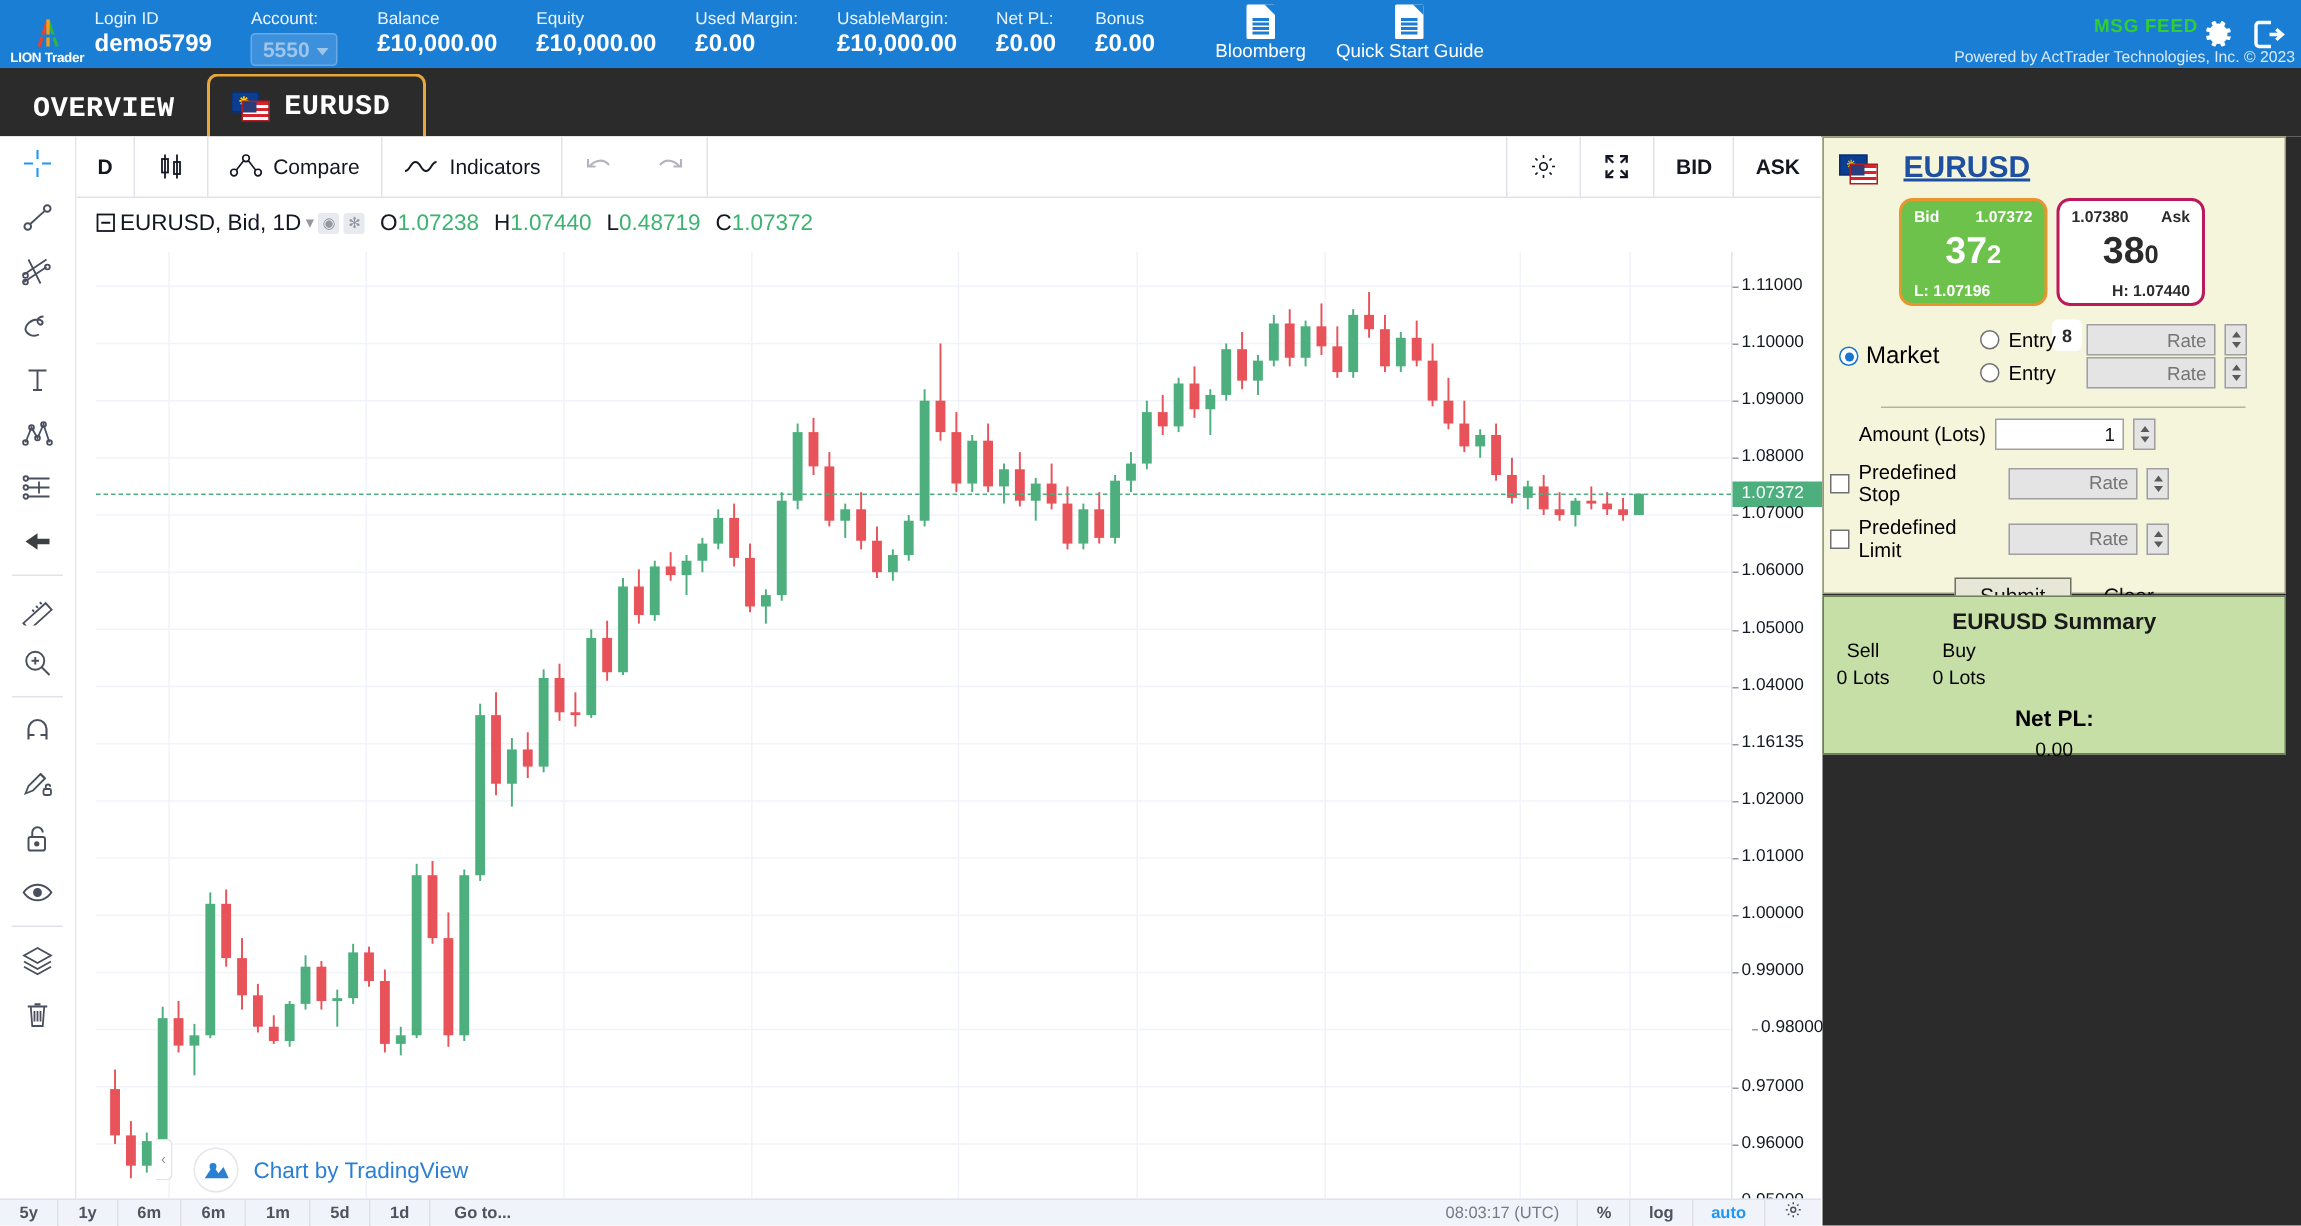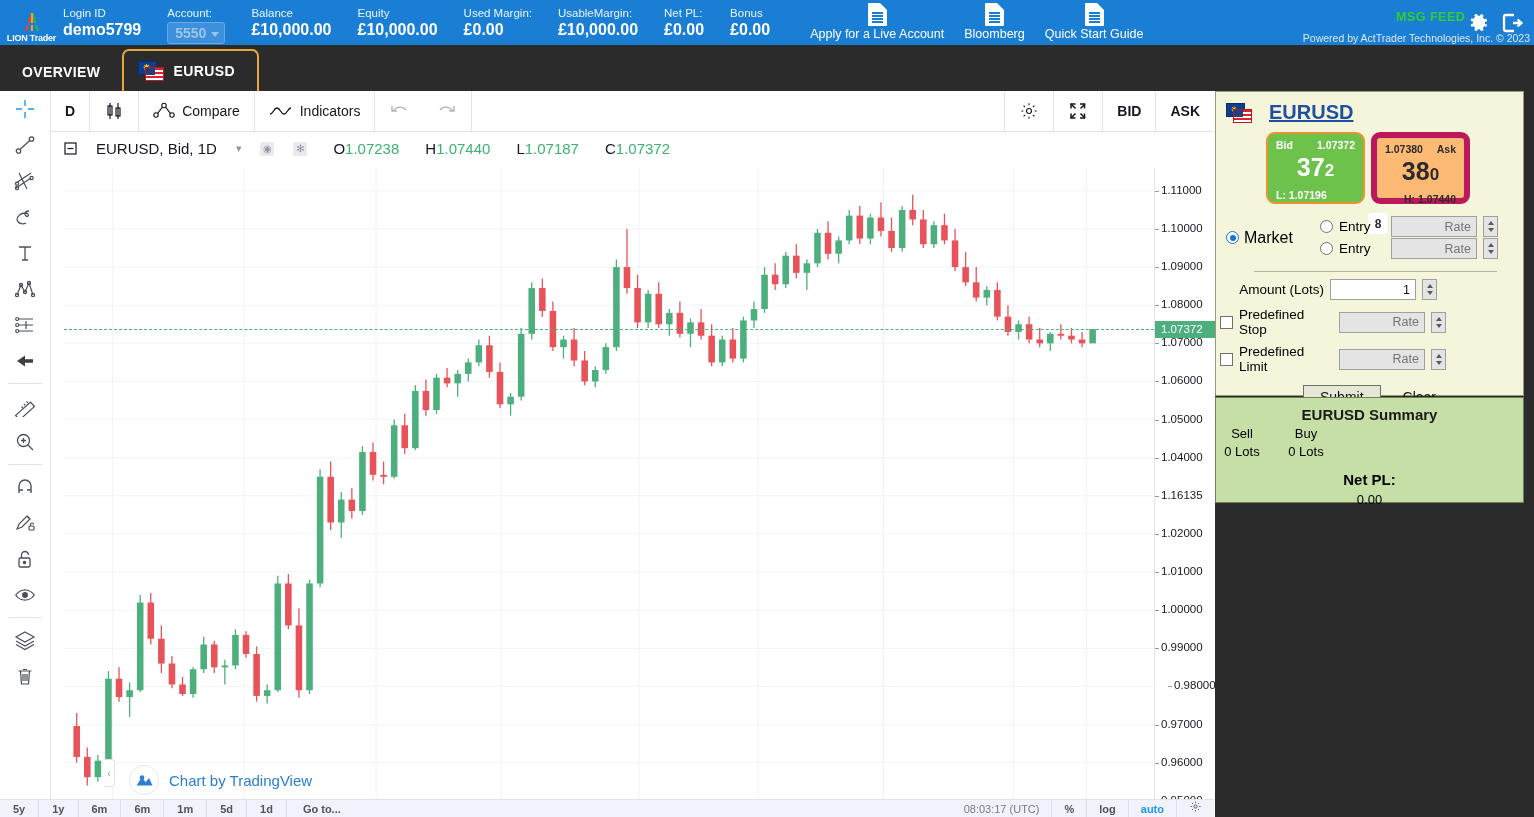--- a/index.html
+++ b/index.html
@@ -70,22 +70,23 @@
   #logout-top { position: absolute; left: 1500px; top: 11px; cursor: pointer; }
 
   
   #tab-bar {
     position: absolute; left: 0; top: 45px; width: 1534px; height: 46px;
     background: #2b2b2b;
     display: flex; align-items: flex-end;
   }
   .tab {
     height: 38px; display: flex; align-items: center; padding: 0 22px;
-    color: #ffffff; font-size: 14px; font-weight: bold; letter-spacing: 0.4px;
+    color: #ffffff; font-size: 19px; font-weight: bold; letter-spacing: 0.4px;
     cursor: pointer;
+    font-family: Liberation Mono, monospace;
   }
   .tab.active {
     background: #2b2b2b;
     border: 2px solid #e8a73b; border-bottom: none;
     border-radius: 7px 7px 0 0;
     height: 42px; padding: 0 22px 0 14px;
   }
   .flag-icon {
     width: 26px; height: 20px; position: relative; margin-right: 9px; flex: none;
   }
@@ -136,21 +137,21 @@
   .tb-spacer { flex: 1; }
   .tb-right { height: 41px; display: flex; align-items: center; }
   .tb-right .tb-btn { border-right: none; border-left: 1px solid #e0e3eb; }
 
   #chart-canvas {
     position: absolute; left: 51px; top: 41px; width: 1163px; height: 685px;
     background: #fff;
   }
   #legend {
     position: absolute; left: 13px; top: 8px; display: flex; align-items: center;
-    gap: 19px; font-size: 15px; color: #131722; z-index: 5; white-space: nowrap;
+    gap: 3px; font-size: 15px; color: #131722; z-index: 5; white-space: nowrap;
   }
   .legend-sym { font-weight: normal; }
   .ohlc-pair { margin-left: 7px; }
   .ohlc-k { color: #131722; }
   .ohlc-v { color: #3cb371; }
   .minibtn {
     width: 14px; height: 14px; border-radius: 2px; background: #e8eaef;
     display:inline-flex; align-items:center; justify-content:center;
     color:#9598a1; font-size:10px;
   }
@@ -228,21 +229,21 @@
     display: flex; align-items: center; gap: 8px; padding: 9px 0 4px 10px;
   }
   #ticket-head .sym {
     font-size: 20px; color: #1f4fa0; font-weight: bold; text-decoration: underline;
   }
   #quotes { display: flex; align-items: flex-start; padding: 4px 0 0 50px; position: relative; }
   .qbox {
     width: 99px; height: 72px; border-radius: 9px; position: relative; padding: 5px 8px;
   }
   #bid-box { background: #6dc24c; border: 2px solid #e8952d; color: #fff; }
-  #ask-box { background: #fdba74; border: 6px solid #be185d; color: #2b2b2b; margin-left: 6px; }
+  #ask-box { background: #ffffff; border: 2px solid #be185d; color: #2b2b2b; margin-left: 6px; }
   .q-row { display: flex; justify-content: space-between; font-size: 10.5px; font-weight: bold; }
   .q-big { text-align: center; font-size: 25px; font-weight: bold; line-height: 30px; margin-top: 1px; }
   .q-big small { font-size: 17px; font-weight: bold; }
   .q-bot { font-size: 10.5px; font-weight: bold; margin-top: 3px; }
   #bid-box .q-bot { text-align: left; }
   #ask-box .q-bot { text-align: right; }
   #spread-badge {
     position: absolute; left: 152px; top: 85px; width: 20px; height: 21px;
     background: #ffffff; border-radius: 4px;
     display: flex; align-items: center; justify-content: center;
@@ -352,24 +353,20 @@
   <div class="stat">
     <div class="stat-label">Net PL:</div>
     <div class="stat-value">£0.00</div>
   </div>
   <div class="stat">
     <div class="stat-label">Bonus</div>
     <div class="stat-value">£0.00</div>
   </div>
 
   <div class="topnav">
-    <div class="topnav-item">
-      <span class="doc-icon"></span>
-      <span class="lbl">Apply for a Live Account</span>
-    </div>
     <div class="topnav-item">
       <span class="doc-icon"></span>
       <span class="lbl">Bloomberg</span>
     </div>
     <div class="topnav-item">
       <span class="doc-icon"></span>
       <span class="lbl">Quick Start Guide</span>
     </div>
   </div>
 
@@ -601,21 +598,21 @@
           <rect x="1" y="1" width="11" height="11"></rect>
             <path d="M3.5 6.5h6"></path>
         </svg>
       </span>
       <span class="legend-sym">EURUSD, Bid, 1D</span>
       <span style="color:#9598a1;font-size:11px;">▾</span>
       <span class="minibtn">◉</span>
       <span class="minibtn">✻</span>
       <span class="ohlc-pair"><span class="ohlc-k">O</span><span class="ohlc-v">1.07238</span></span>
       <span class="ohlc-pair"><span class="ohlc-k">H</span><span class="ohlc-v">1.07440</span></span>
-      <span class="ohlc-pair"><span class="ohlc-k">L</span><span class="ohlc-v">1.07187</span></span>
+      <span class="ohlc-pair"><span class="ohlc-k">L</span><span class="ohlc-v">0.48719</span></span>
       <span class="ohlc-pair"><span class="ohlc-k">C</span><span class="ohlc-v">1.07372</span></span>
     </div>
 
     <div id="plot">
       <svg id="plot-svg" width="1090" height="648">
           <line x1="0" y1="22.87058823529412" x2="1090" y2="22.87058823529412" stroke="#f0f3fa" stroke-width="1"></line>
           <line x1="0" y1="60.98823529411766" x2="1090" y2="60.98823529411766" stroke="#f0f3fa" stroke-width="1"></line>
           <line x1="0" y1="99.1058823529412" x2="1090" y2="99.1058823529412" stroke="#f0f3fa" stroke-width="1"></line>
           <line x1="0" y1="137.22352941176473" x2="1090" y2="137.22352941176473" stroke="#f0f3fa" stroke-width="1"></line>
           <line x1="0" y1="175.34117647058827" x2="1090" y2="175.34117647058827" stroke="#f0f3fa" stroke-width="1"></line>

